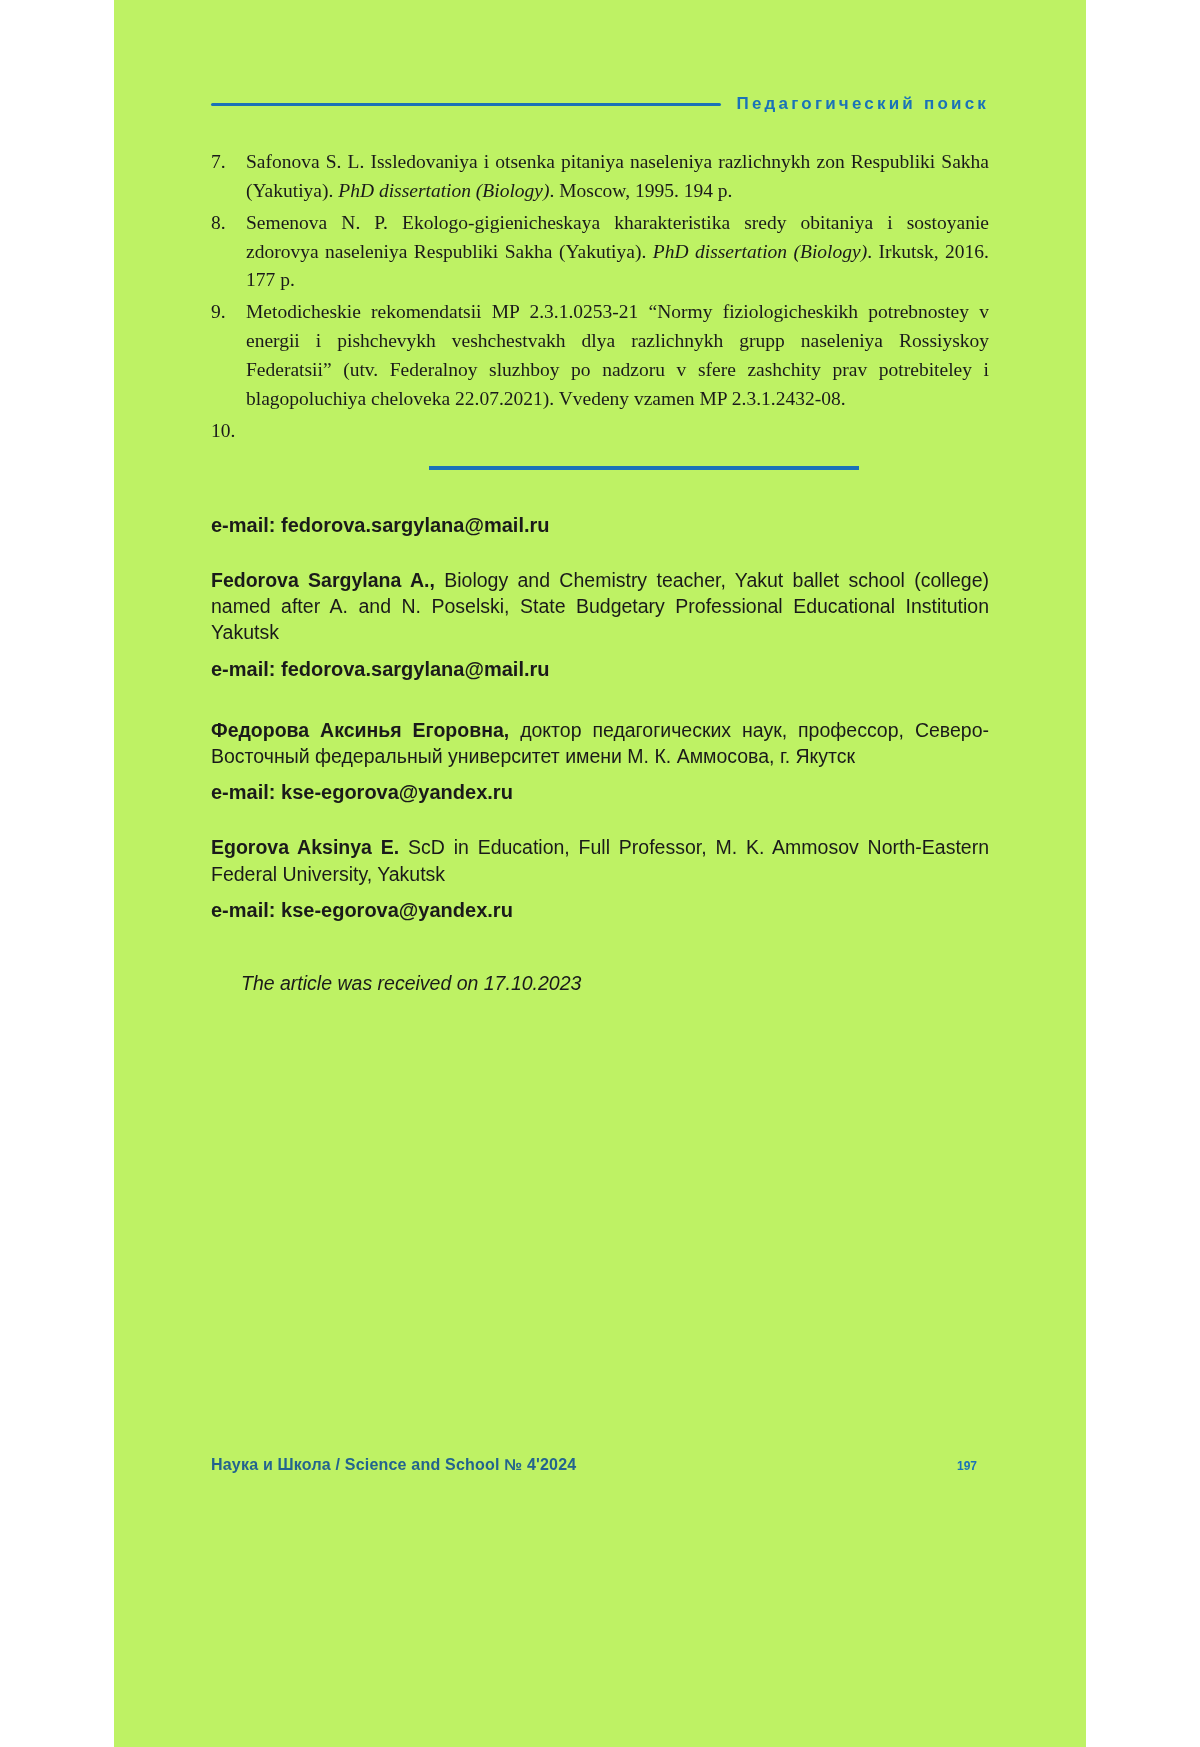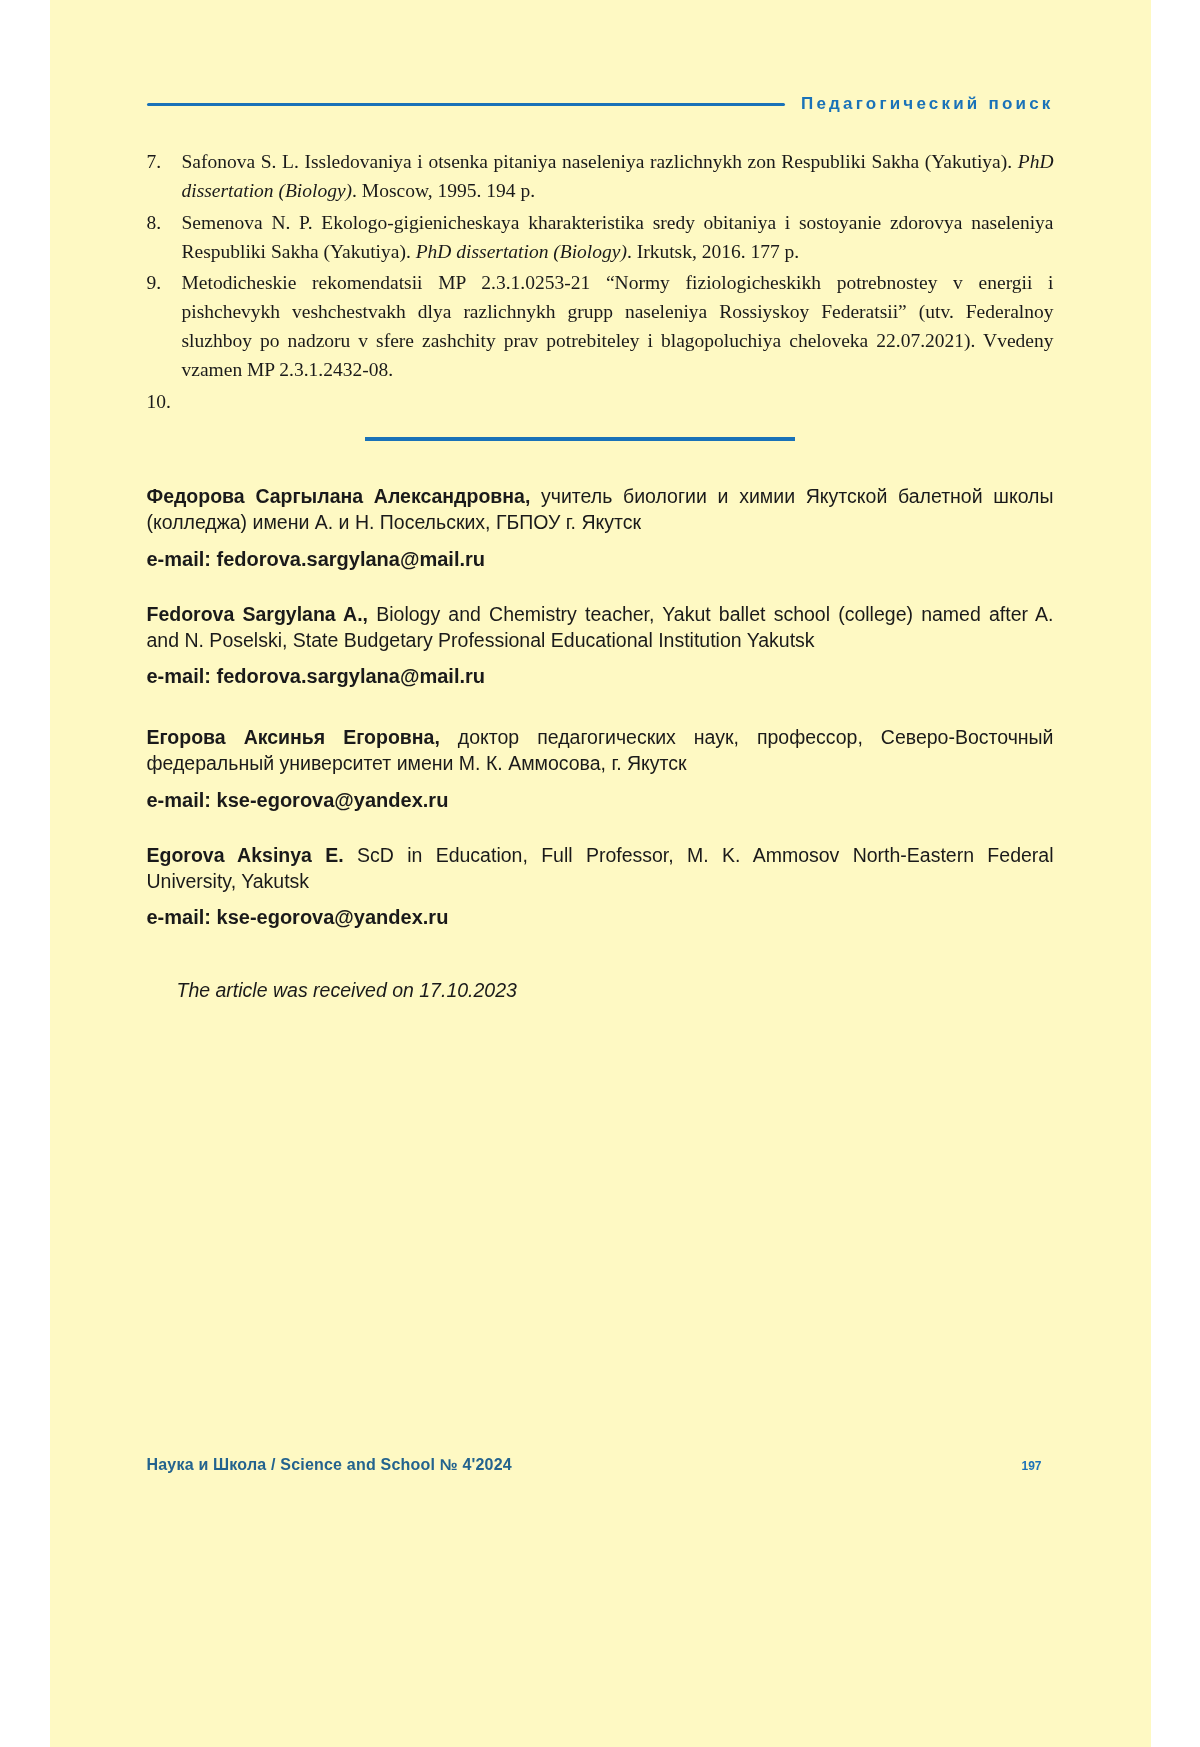--- a/index.html
+++ b/index.html
@@ -1,21 +1,21 @@
 <!DOCTYPE html>
 <html lang="ru"><head>
 <meta charset="utf-8">
 <style>
   html, body { margin: 0; padding: 0; background: #ffffff; }
   .page {
     position: relative;
-    width: 1101px;
+    width: 972px;
     height: 1747px;
     margin: 0 auto;
-    background: #fef9c3;
+    background: #bef264;
     font-family: "Liberation Serif", serif;
     color: #1a1a1a;
     box-sizing: border-box;
     overflow: hidden;
   }
   .content {
     padding: 94px 97px 0 97px;
   }
 
   
@@ -136,31 +136,30 @@
         <div class="ref-item"><span class="ref-num">8.</span><span><span>Semenova N. P. Ekologo-gigienicheskaya kharakteristika sredy obitaniya i sostoyanie zdorovya naseleniya Respubliki Sakha (Yakutiya). </span><i>PhD dissertation (Biology)</i><span>. Irkutsk, 2016. 177 p.</span></span></div>
         <div class="ref-item"><span class="ref-num">9.</span><span><span>Metodicheskie rekomendatsii MP 2.3.1.0253-21 “Normy fiziologicheskikh potrebnostey v energii i pishchevykh veshchestvakh dlya razlichnykh grupp naseleniya Rossiyskoy Federatsii” (utv. Federalnoy sluzhboy po nadzoru v sfere zashchity prav potrebiteley i blagopoluchiya cheloveka 22.07.2021). Vvedeny vzamen MP 2.3.1.2432-08.</span></span></div>
         <div class="ref-item"><span class="ref-num">10.</span></div>
       </div>
 
     <div class="section-divider"></div>
 
     <div class="authors">
 
       <div class="author-block">
-        <p class="author-line"><span class="author-name">Федорова Саргылана Александровна,</span> <span>учитель биологии и химии Якутской балетной школы (колледжа) имени А. и Н. Посельских, ГБПОУ г. Якутск</span></p>
         <p class="email-line"><span>e-mail:</span> <span>fedorova.sargylana@mail.ru</span></p>
       </div>
 
       <div class="author-block">
         <p class="author-line"><span class="author-name">Fedorova Sargylana A.,</span> <span>Biology and Chemistry teacher, Yakut ballet school (college) named after A. and N. Poselski, State Budgetary Professional Educational Institution Yakutsk</span></p>
         <p class="email-line"><span>e-mail:</span> <span>fedorova.sargylana@mail.ru</span></p>
       </div>
 
       <div class="author-block group-start">
-        <p class="author-line"><span class="author-name">Егорова Аксинья Егоровна,</span> <span>доктор педагогических наук, профессор, Северо-Восточный федеральный университет имени М. К. Аммосова, г. Якутск</span></p>
+        <p class="author-line"><span class="author-name">Федорова Аксинья Егоровна,</span> <span>доктор педагогических наук, профессор, Северо-Восточный федеральный университет имени М. К. Аммосова, г. Якутск</span></p>
         <p class="email-line"><span>e-mail:</span> <span>kse-egorova@yandex.ru</span></p>
       </div>
 
       <div class="author-block">
         <p class="author-line"><span class="author-name">Egorova Aksinya E.</span> <span>ScD in Education, Full Professor, M. K. Ammosov North-Eastern Federal University, Yakutsk</span></p>
         <p class="email-line"><span>e-mail:</span> <span>kse-egorova@yandex.ru</span></p>
       </div>
 
     </div>
 

